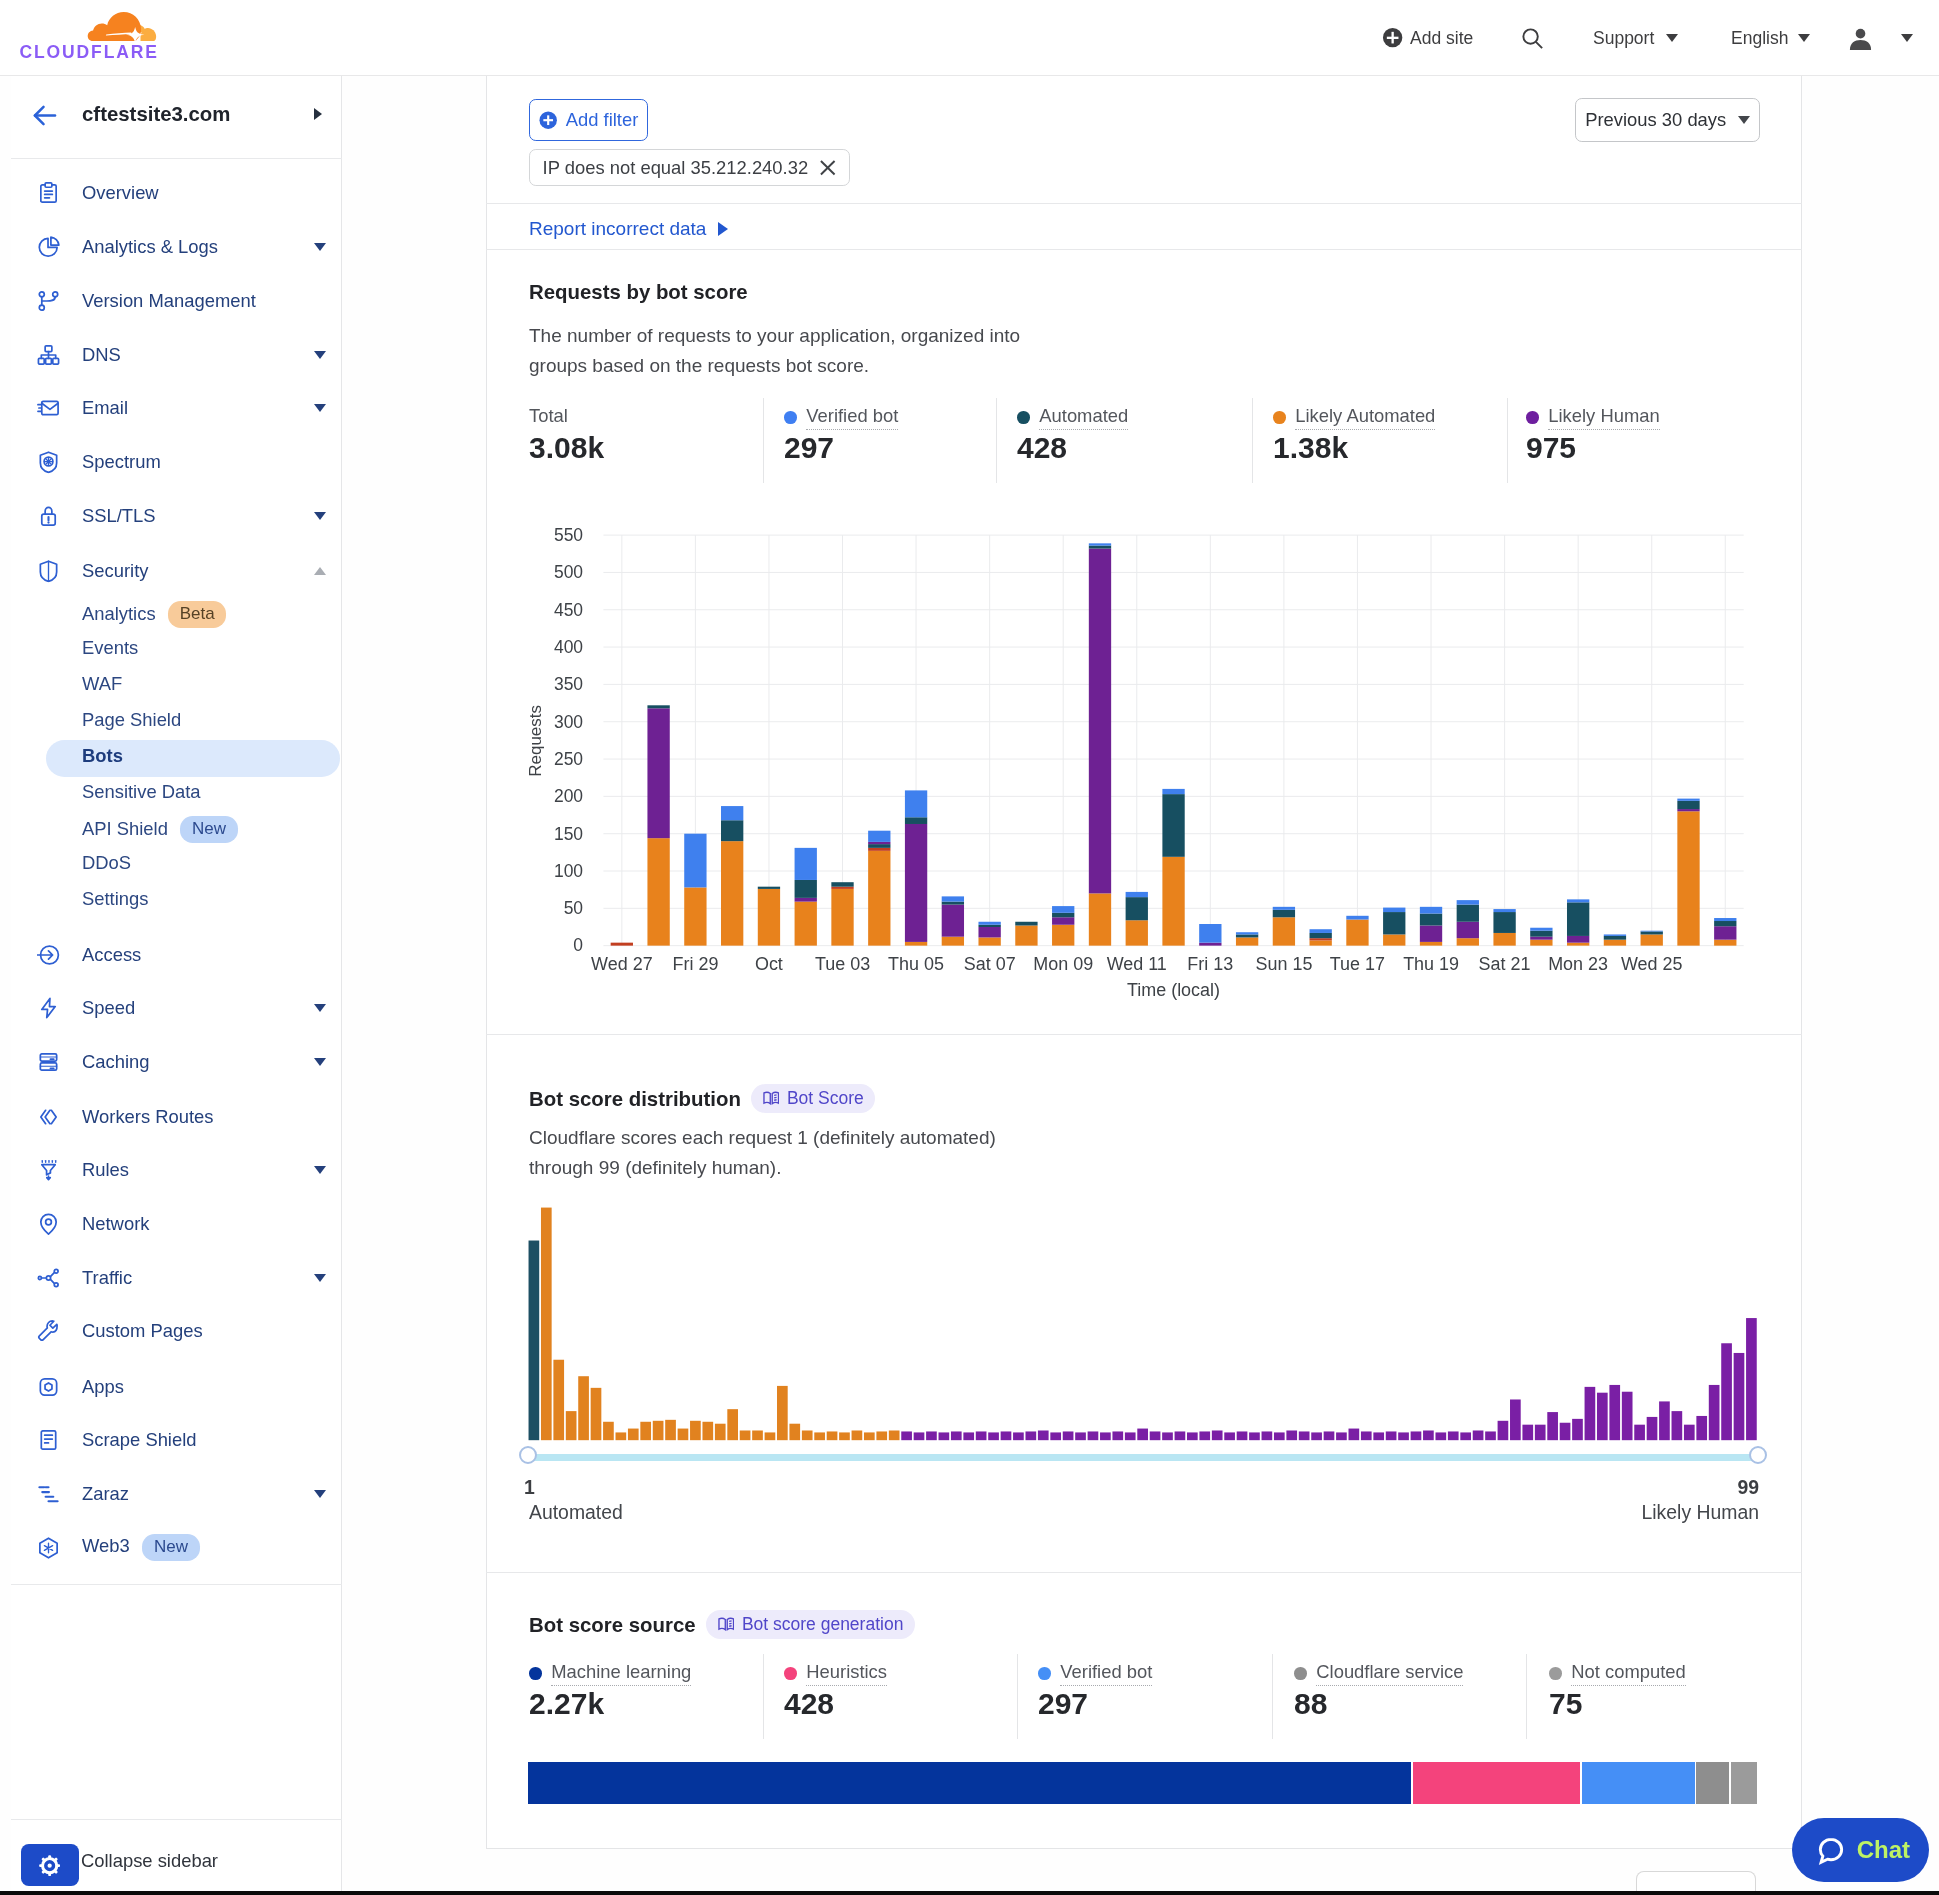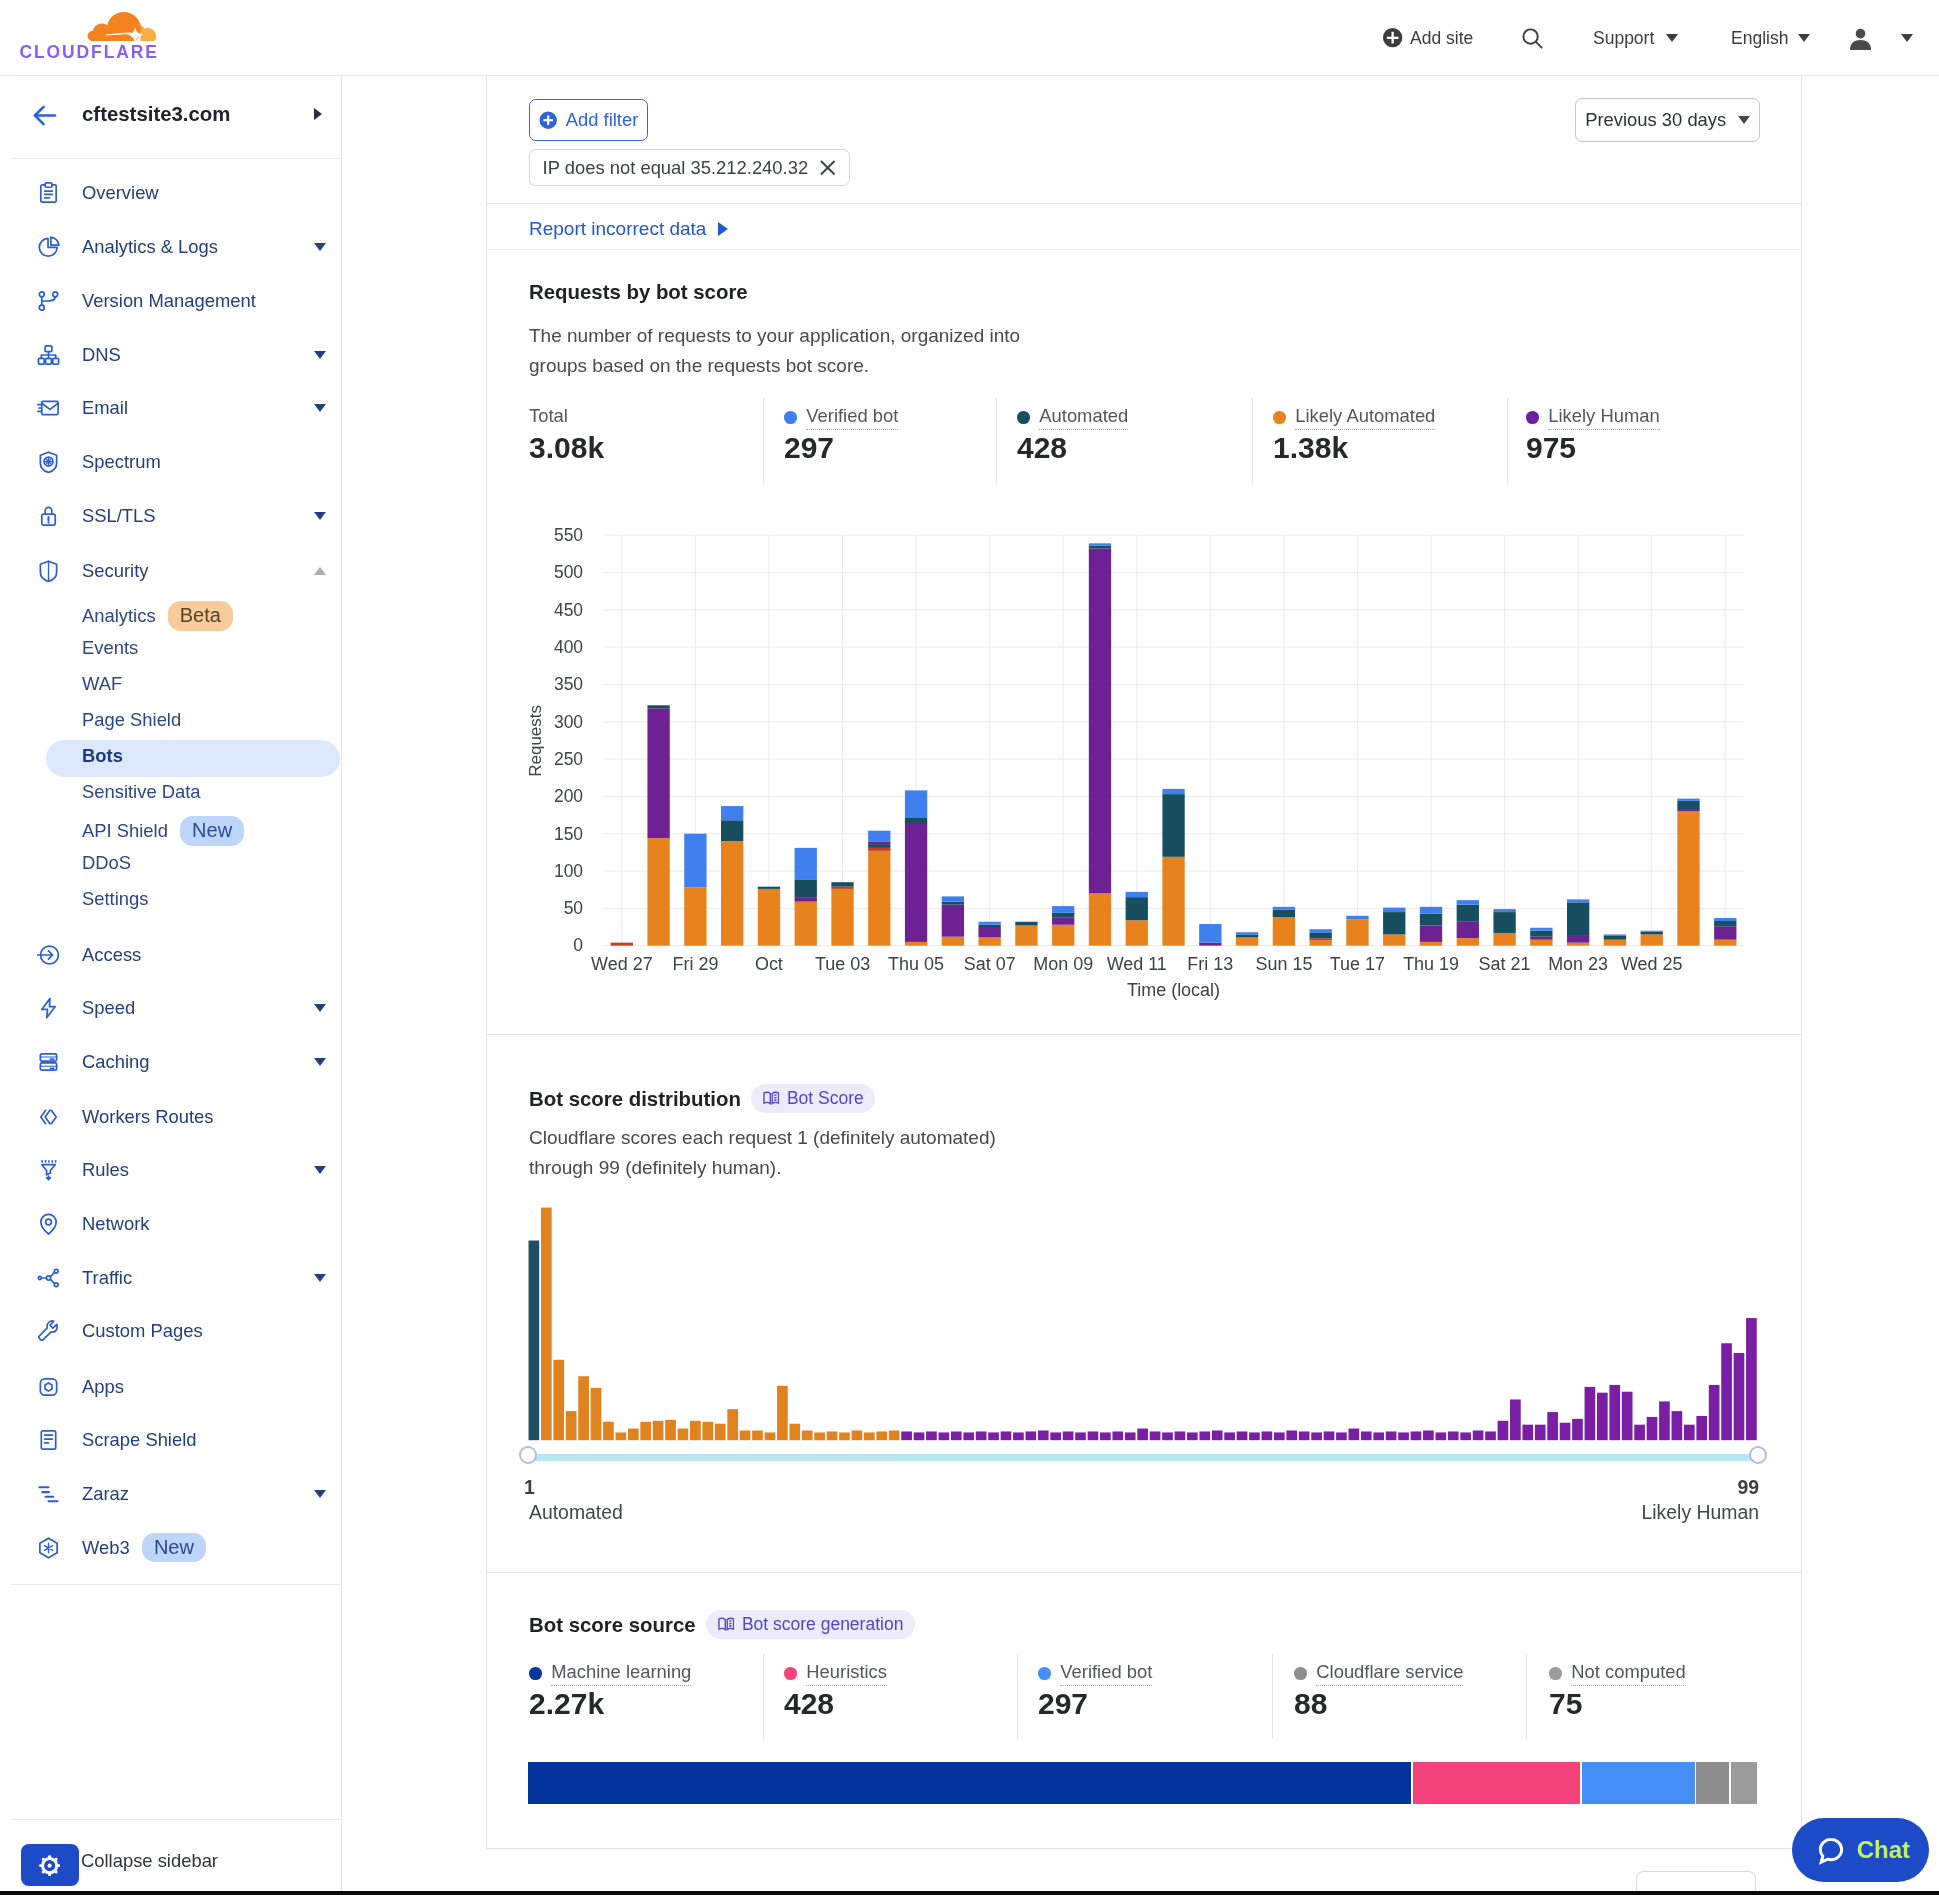--- a/index.html
+++ b/index.html
@@ -8,21 +8,21 @@
 #header{position:absolute;left:0;top:0;width:1940px;height:76px;background:#fff;border-bottom:1px solid #e8e8e9;}
 .hnav{position:absolute;top:0;height:76px;display:flex;align-items:center;color:#3d3d3f;font-size:17.5px;}
 
 #sidebar{position:absolute;left:0;top:76px;width:331px;height:1819px;background:#fff;border-right:1px solid #e5e6e8;margin-left:11px;}
 .navitem{position:absolute;left:0;width:331px;height:39px;display:flex;align-items:center;color:#24407c;font-size:18.4px;}
 .navitem .lbl{position:absolute;left:71px;}
 .navicon{position:absolute;left:26px;top:50%;transform:translateY(-50%);width:23px;height:23px;}
 .caret{position:absolute;right:16.5px;top:50%;transform:translateY(-50%);width:0;height:0;border-left:6.8px solid transparent;border-right:6.8px solid transparent;border-top:8.7px solid #24407c;}
 .caretup{position:absolute;right:16.5px;top:50%;transform:translateY(-50%);width:0;height:0;border-left:6.8px solid transparent;border-right:6.8px solid transparent;border-bottom:8.7px solid #a9adb3;}
 .subitem{position:absolute;left:71px;color:#2c4781;font-size:18.4px;display:flex;align-items:center;}
-.badge{display:inline-block;margin-left:12.6px;font-size:20px;border-radius:12.6px;padding:2.9px 11.6px 3.9px;}
+.badge{display:inline-block;margin-left:12.6px;font-size:17px;border-radius:12.6px;padding:2.9px 11.6px 3.9px;}
 
 #card{position:absolute;left:486px;top:76px;width:1316px;height:1773px;background:#fff;border-left:1px solid #e4e5e7;border-right:1px solid #e4e5e7;border-bottom:1px solid #e4e5e7;}
 .hr{position:absolute;left:486px;width:1316px;height:1px;background:#e7e8ea;}
 .statval{position:absolute;font-size:30px;font-weight:bold;color:#26282c;}
 .dot{display:inline-block;width:12.6px;height:12.6px;border-radius:50%;margin-right:9.7px;position:relative;top:0px;}
 .vsep{position:absolute;width:1px;background:#e4e5e7;}
 .chip{position:absolute;display:flex;align-items:center;background:#edebfb;border-radius:14.6px;color:#5046c9;font-size:17.5px;padding:0 11.6px;height:29px;}
 .chip svg{margin-right:7.8px;}
 </style></head><body>
 <div id="page">

